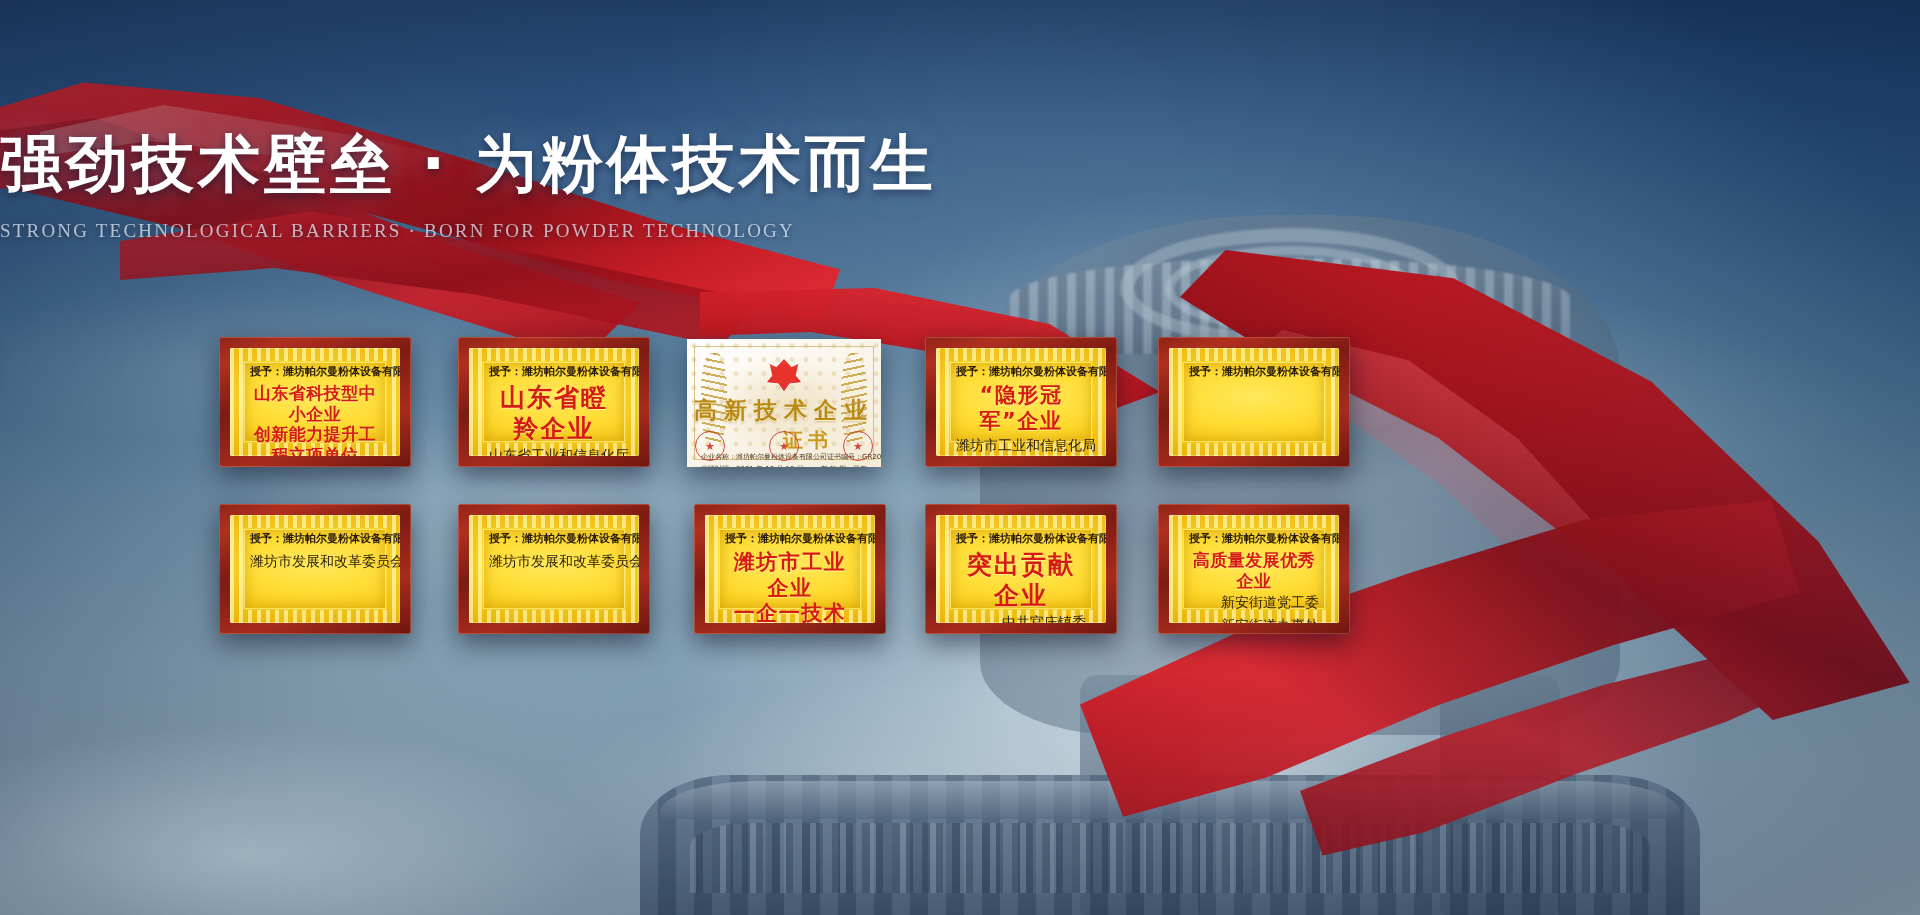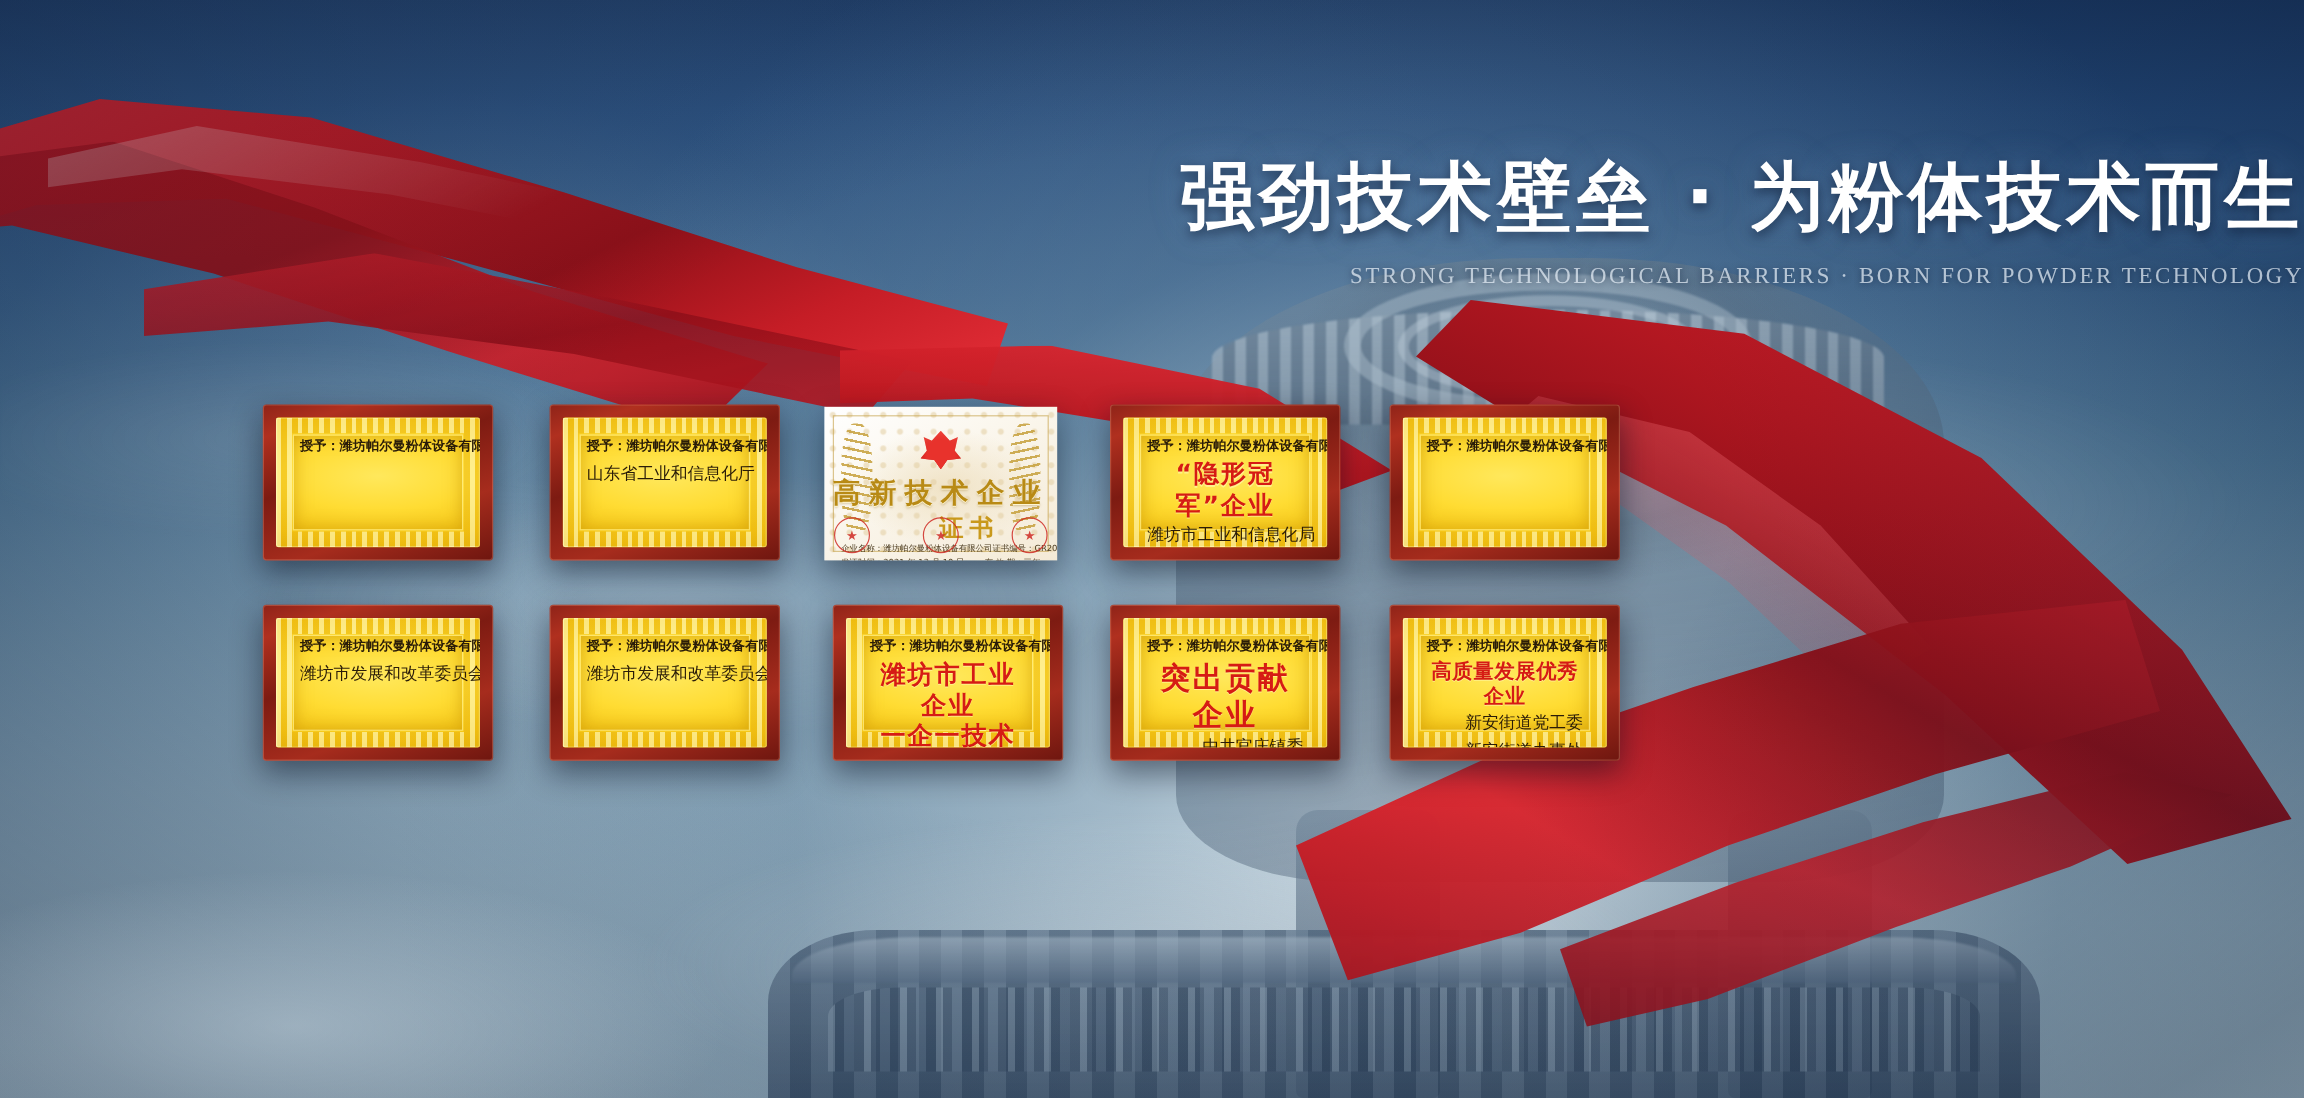--- a/index.html
+++ b/index.html
@@ -152,21 +152,21 @@
   }
   .ribbon-right-4 {
     left:1300px; top:630px; width:560px; height:230px;
     background: linear-gradient(20deg, #9e1019 0%, #d5222c 48%, #7d0c14 100%);
     clip-path: polygon(0% 70%, 26% 46%, 54% 24%, 84% 6%, 100% 14%, 76% 40%, 50% 62%, 22% 88%, 4% 98%);
     opacity:0.9;
   }
 
   
   .headline-wrap {
-    position:absolute; left:0; top:130px; width:1920px; text-align:right; z-index:8;
+    position:absolute; left:0; top:130px; width:1920px; text-align:left; z-index:8;
   }
   .headline {
     font-size:62px; font-weight:bold; color:#ffffff; letter-spacing:4px;
     line-height:1.1;
     text-shadow: 0 3px 10px rgba(0,10,30,0.55), 0 0 28px rgba(120,170,220,0.35);
     font-family:"DejaVu Sans","Liberation Sans",sans-serif;
   }
   .subhead {
     margin-top:22px;
     font-size:19px; letter-spacing:2.2px; color:rgba(232,240,248,0.72);
@@ -352,29 +352,36 @@
     <div class="headline">强劲技术壁垒 · 为粉体技术而生</div>
     <div class="subhead">STRONG TECHNOLOGICAL BARRIERS · BORN FOR POWDER TECHNOLOGY</div>
   </div>
 
   <div class="grid">
 
     <div class="plaque" style="left:219px; top:337px; width:192px; height:130px;">
       <div class="plaque-inner">
         <div class="pl-body">
           <div class="pl-award">授予：潍坊帕尔曼粉体设备有限公司</div>
+          <div class="pl-title small">
+            <div>山东省科技型中小企业</div>
+            <div>创新能力提升工程立项单位</div>
+          </div>
 
         </div>
       </div>
     </div>
 
     <div class="plaque" style="left:458px; top:337px; width:192px; height:130px;">
       <div class="plaque-inner">
         <div class="pl-body">
           <div class="pl-award">授予：潍坊帕尔曼粉体设备有限公司</div>
+          <div class="pl-title big">
+            <div>山东省瞪羚企业</div>
+          </div>
           <div class="pl-foot">
             <div>山东省工业和信息化厅</div>
 
           </div>
         </div>
       </div>
     </div>
 
     <div class="cert" style="left:687px; top:339px; width:194px; height:128px;">
       <div class="cert-guilloche"></div>

